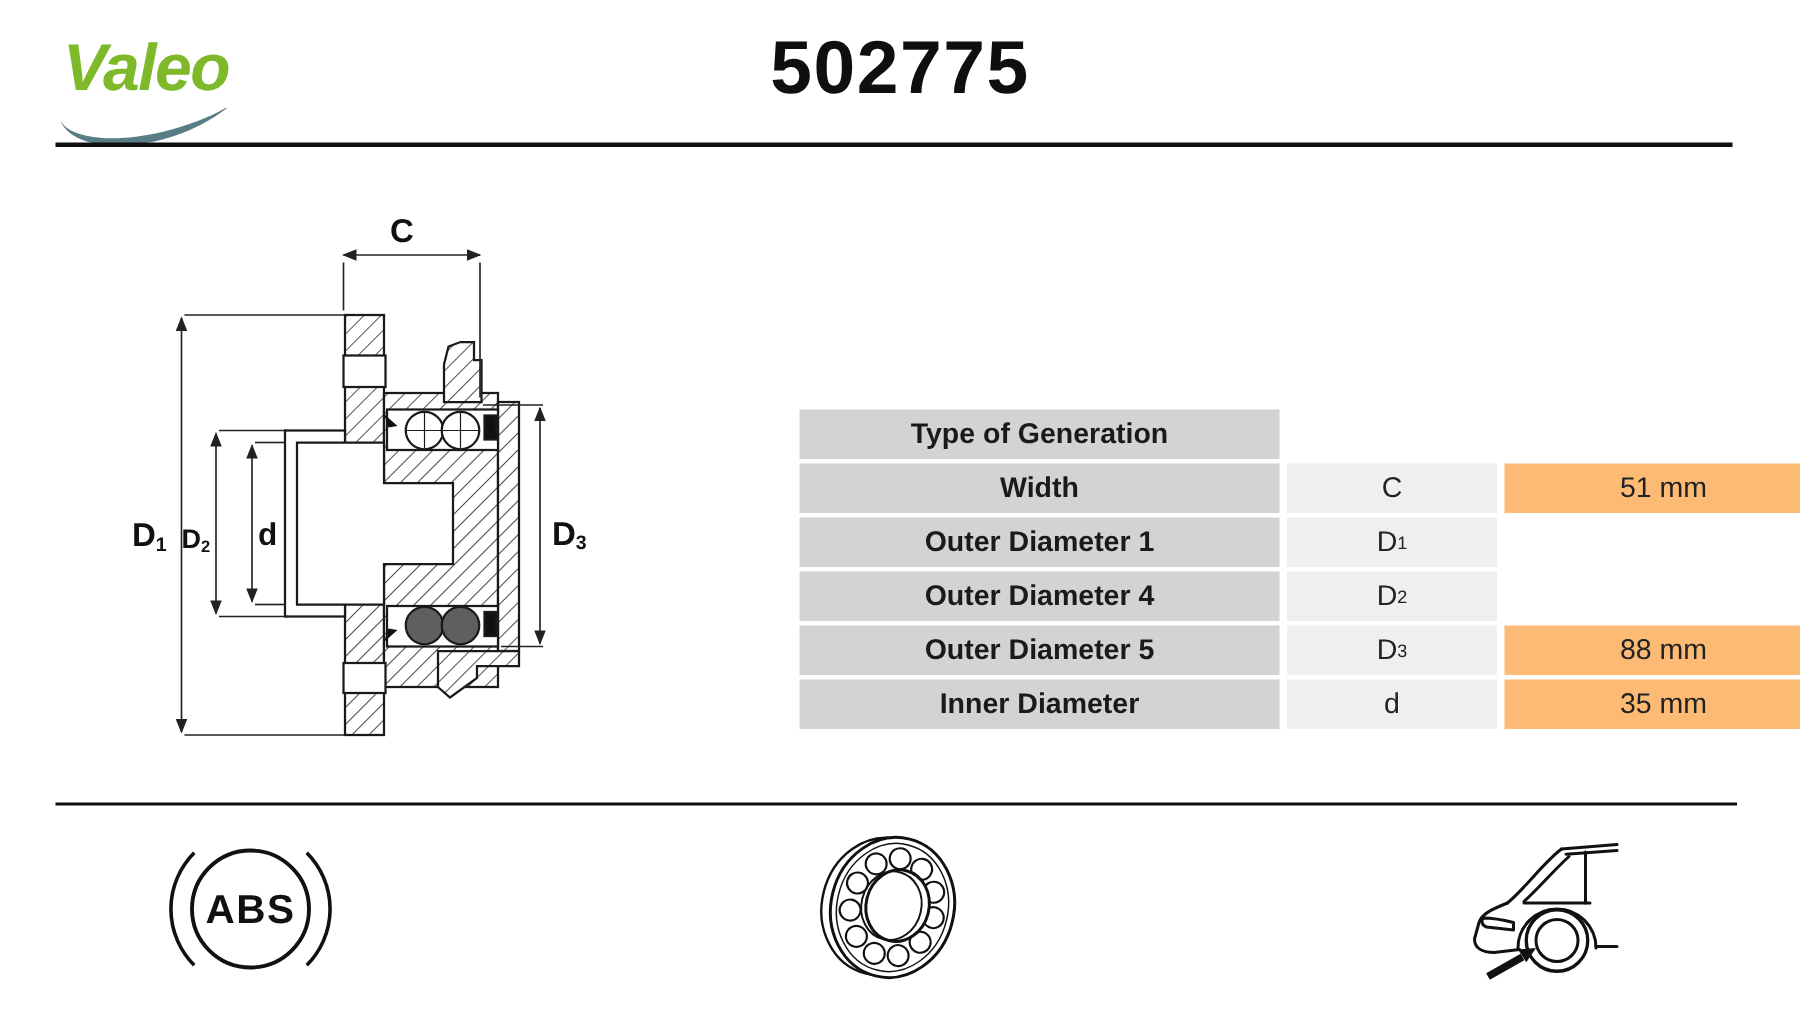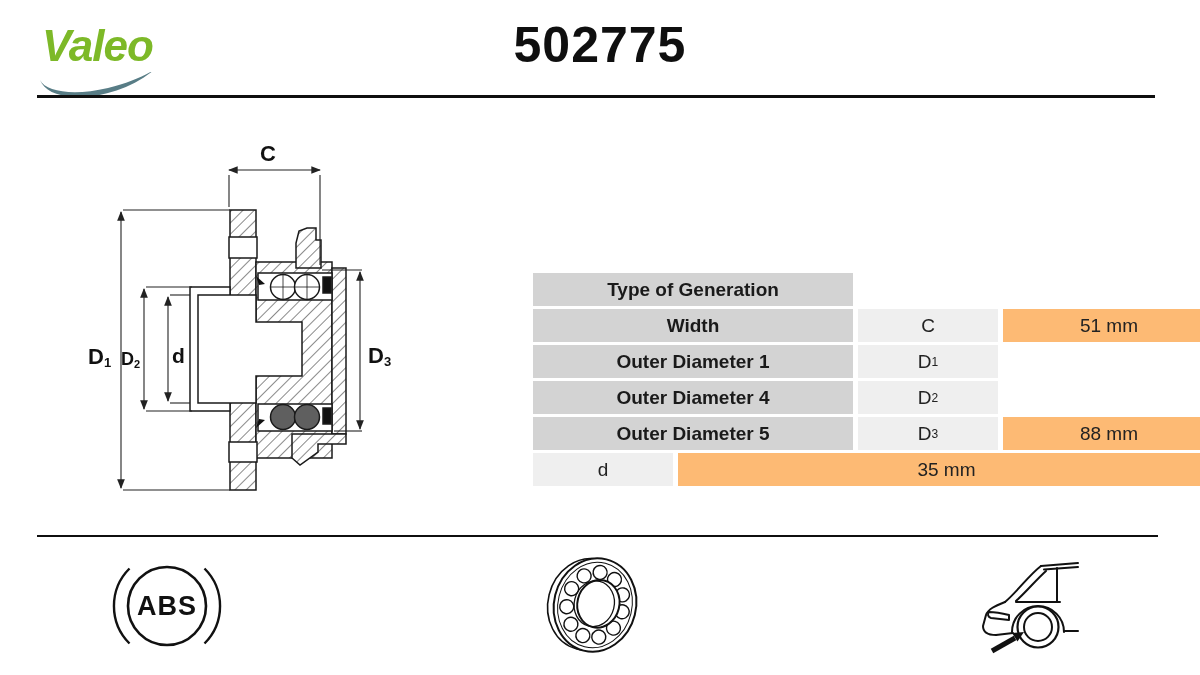--- a/index.html
+++ b/index.html
@@ -159,20 +159,21 @@
     </div>
     <div class="spec-row">
       <div class="cell cell-label">Outer Diameter 5</div>
       <div class="cell cell-symbol">
           <span>D</span>
           <span class="sub">3</span>
         </div>
       <div class="cell cell-value">88 mm</div>
     </div>
     <div class="spec-row">
+      <div class="cell cell-label">Inner Diameter</div>
       <div class="cell cell-symbol">
           <span>d</span>
           <span class="sub"></span>
         </div>
       <div class="cell cell-value">35 mm</div>
     </div>
   </div>
 
   <div class="rule rule-footer"></div>
 

